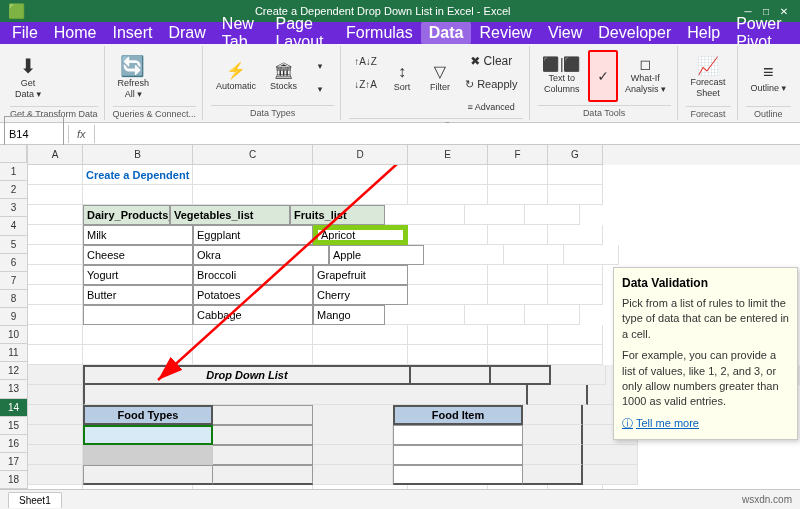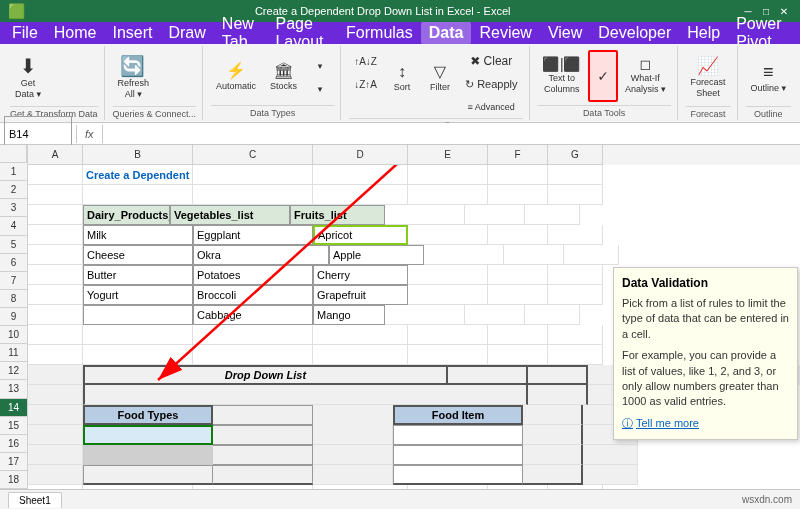--- a/index.html
+++ b/index.html
@@ -118,21 +118,21 @@
     .formula-bar {
       display: flex;
       align-items: center;
       height: 22px;
       border-bottom: 1px solid #c8c8c8;
       background: white;
       padding: 0 4px;
       gap: 4px;
     }
     .cell-ref-box {
-      width: 68px;
+      width: 60px;
       height: 18px;
       border: 1px solid #a0a0a0;
       font-size: 11px;
       padding: 17px 4px;
       display: flex;
       align-items: center;
     }
     .formula-sep {
       width: 1px;
       height: 18px;
@@ -477,58 +477,58 @@
         <div class="cell header-cell" style="width:95px;border:1px solid #999;">Fruits_list</div>
         <div class="cell" style="width:80px;"></div>
         <div class="cell" style="width:60px;"></div>
         <div class="cell" style="width:55px;"></div>
       </div>
 
       <div class="grid-row">
         <div class="cell" style="width:55px;"></div>
         <div class="cell" style="width:110px;border:1px solid #999;">Milk</div>
         <div class="cell" style="width:120px;border:1px solid #999;">Eggplant</div>
-        <div class="cell" style="width:95px;border:2px solid #84cc16;text-align:right;">Apricot</div>
+        <div class="cell" style="width:95px;border:5px solid #84cc16;text-align:right;">Apricot</div>
         <div class="cell" style="width:80px;"></div>
         <div class="cell" style="width:60px;"></div>
         <div class="cell" style="width:55px;"></div>
       </div>
 
       <div class="grid-row">
         <div class="cell" style="width:55px;"></div>
         <div class="cell" style="width:110px;border:1px solid #999;">Cheese</div>
         <div class="cell" style="width:136px;border:1px solid #999;">Okra</div>
         <div class="cell" style="width:95px;border:1px solid #999;">Apple</div>
         <div class="cell" style="width:80px;"></div>
         <div class="cell" style="width:60px;"></div>
         <div class="cell" style="width:55px;"></div>
       </div>
 
       <div class="grid-row">
         <div class="cell" style="width:55px;"></div>
+        <div class="cell" style="width:110px;border:1px solid #999;">Yogurt</div>
+        <div class="cell" style="width:120px;border:1px solid #999;">Broccoli</div>
+        <div class="cell" style="width:95px;border:1px solid #999;">Grapefruit</div>
+        <div class="cell" style="width:80px;"></div>
+        <div class="cell" style="width:60px;"></div>
+        <div class="cell" style="width:55px;"></div>
+      </div>
+
+      <div class="grid-row">
+        <div class="cell" style="width:55px;"></div>
         <div class="cell" style="width:110px;border:1px solid #999;">Butter</div>
         <div class="cell" style="width:120px;border:1px solid #999;">Potatoes</div>
         <div class="cell" style="width:95px;border:1px solid #999;">Cherry</div>
         <div class="cell" style="width:80px;"></div>
         <div class="cell" style="width:60px;"></div>
         <div class="cell" style="width:55px;"></div>
       </div>
 
       <div class="grid-row">
         <div class="cell" style="width:55px;"></div>
-        <div class="cell" style="width:110px;border:1px solid #999;">Yogurt</div>
-        <div class="cell" style="width:120px;border:1px solid #999;">Broccoli</div>
-        <div class="cell" style="width:95px;border:1px solid #999;">Grapefruit</div>
-        <div class="cell" style="width:80px;"></div>
-        <div class="cell" style="width:60px;"></div>
-        <div class="cell" style="width:55px;"></div>
-      </div>
-
-      <div class="grid-row">
-        <div class="cell" style="width:55px;"></div>
         <div class="cell" style="width:110px;border:1px solid #999;"></div>
         <div class="cell" style="width:120px;border:1px solid #999;">Cabbage</div>
         <div class="cell" style="width:72px;border:1px solid #999;">Mango</div>
         <div class="cell" style="width:80px;"></div>
         <div class="cell" style="width:60px;"></div>
         <div class="cell" style="width:55px;"></div>
       </div>
 
       <div class="grid-row">
         <div class="cell" style="width:55px;"></div>
@@ -545,21 +545,21 @@
         <div class="cell" style="width:110px;"></div>
         <div class="cell" style="width:120px;"></div>
         <div class="cell" style="width:95px;"></div>
         <div class="cell" style="width:80px;"></div>
         <div class="cell" style="width:60px;"></div>
         <div class="cell" style="width:55px;"></div>
       </div>
 
       <div class="grid-row" style="background:#f0f0f0;">
         <div class="cell" style="width:55px;background:#f0f0f0;"></div>
-        <div class="cell" style="width:365px;border:2px solid #555;font-weight:bold;font-style:italic;justify-content:center;background:#f0f0f0;">Drop Down List</div>
+        <div class="cell" style="width:328px;border:2px solid #555;font-weight:bold;font-style:italic;justify-content:center;background:#f0f0f0;">Drop Down List</div>
         <div class="cell" style="width:80px;border:2px solid #555;border-left:none;background:#f0f0f0;"></div>
         <div class="cell" style="width:60px;border:2px solid #555;border-left:none;background:#f0f0f0;"></div>
         <div class="cell" style="width:55px;background:#f0f0f0;"></div>
       </div>
 
       <div class="grid-row">
         <div class="cell" style="width:55px;background:#f0f0f0;"></div>
         <div class="cell" style="width:365px;border-left:2px solid #555;border-right:none;background:#f0f0f0;"></div>
         <div class="cell" style="width:80px;border-right:2px solid #555;background:#f0f0f0;"></div>
         <div class="cell" style="width:60px;border-right:2px solid #555;background:#f0f0f0;"></div>

